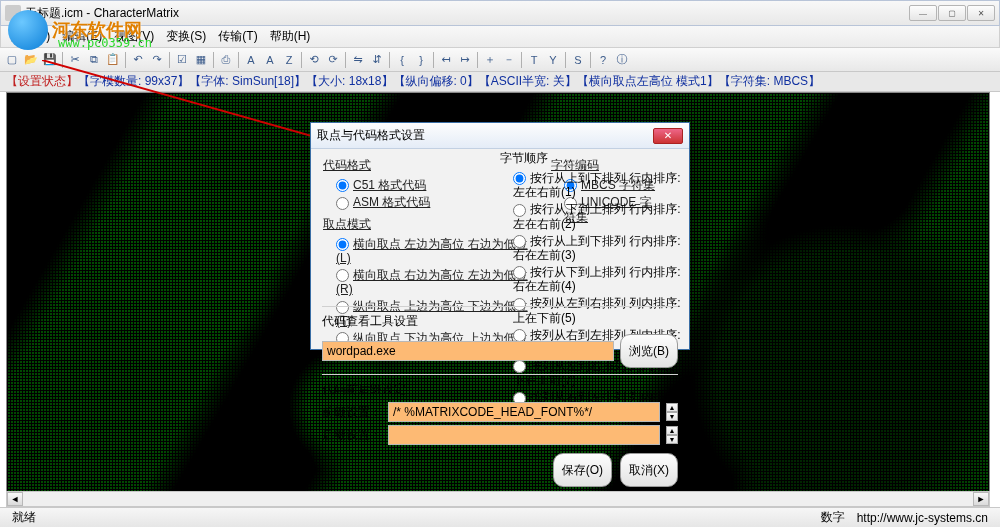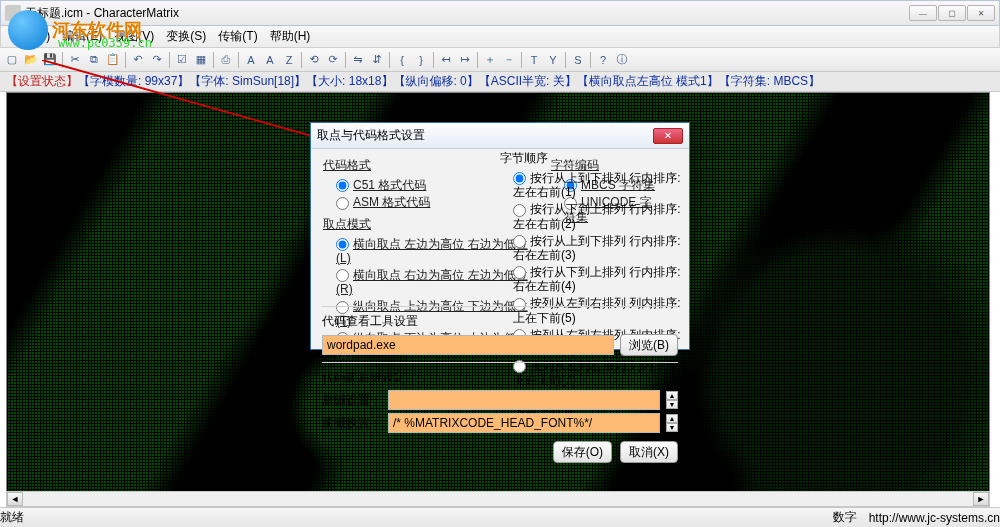--- a/index.html
+++ b/index.html
@@ -34,41 +34,41 @@
     repeating-linear-gradient(0deg, rgba(0,0,0,.95) 0 1px, transparent 1px 3px),
     repeating-linear-gradient(90deg, rgba(0,0,0,.95) 0 1px, transparent 1px 3px);
   }
 
   .arrow { position: absolute; left: 42px; top: 60px; width: 370px; height: 120px; pointer-events: none; z-index: 5; }
 
   .scrollbar-h { position:absolute; left:6px; bottom: 20px; width: 984px; height: 16px; background:#efefef; border:1px solid #c8c8c8; display:flex; }
   .scrollbar-h .arrowbtn { width:16px; background:linear-gradient(#f8f8f8,#dadada); border:1px solid #b8b8b8; font-size:9px; display:flex; align-items:center; justify-content:center; }
   .scrollbar-h .track { flex:1; }
 
-  .statusbar-bottom { position:absolute; left:0; bottom:0; width:100%; height:20px; background:linear-gradient(#f6f6f6,#e6e6e6); border-top:1px solid #c8c8c8; display:flex; align-items:center; padding:0 0; font-size:12px; }
+  .statusbar-bottom { position:absolute; left:0; bottom:0; width:100%; height:20px; background:linear-gradient(#f6f6f6,#e6e6e6); border-top:1px solid #c8c8c8; display:flex; align-items:center; padding:0 12px; font-size:12px; }
   .statusbar-bottom .spacer{flex:1}
 
   
   .dialog { position: absolute; left: 310px; top: 122px; width: 380px; background: #f2f2f2; border: 1px solid #3a6ea5; box-shadow: 4px 6px 18px rgba(0,0,0,.45); z-index: 10; }
   .dlgtitle { height: 26px; background: linear-gradient(#fdfdfd,#e4ecf7); border-bottom: 1px solid #c2d0e2; display: flex; align-items: center; padding: 0 6px; font-size: 12px; }
   .dlgtitle .t { flex:1; }
   .dlgclose { width: 30px; height: 16px; background: linear-gradient(#e68,#c33); border: 1px solid #a22; border-radius: 2px; color:#fff; font-size:10px; display:flex; align-items:center; justify-content:center; }
   .dlgbody { padding: 8px 12px 12px; font-size: 12px; color:#222; }
   .grp { margin-bottom: 6px; }
   .grp .h { font-weight: normal; margin-bottom: 4px; }
   .radios label { display:block; margin: 3px 0 3px 6px; line-height: 14px; padding-left: 7px; }
   .radios input { margin-right: 4px; vertical-align: middle; }
   .cols { display:flex; gap: 16px; }
   .col { flex:1;text-decoration:underline; }
   hr.sep { border:none; border-top:1px solid #d0d0d0; margin:6px 0; }
   .row { display:flex; align-items:center; gap:6px; margin:3px 0; }
   .row input[type=text]{ flex:1; height:20px; border:1px solid #b8b8b8; padding:0 4px; font-size:12px; background:#fdba74; }
   .spin { width:12px; display:flex; flex-direction:column; }
   .spin div{ height:9px; border:1px solid #aaa; background:linear-gradient(#fafafa,#e4e4e4); font-size:7px; text-align:center; line-height:7px; }
-  .btn { height:22px; padding: 0 8px; border:1px solid #9a9a9a; background:linear-gradient(#fdfdfd,#e3e3e3); border-radius:4px; font-size:12px; display:inline-flex; align-items:center; }
+  .btn { height:34px; padding: 0 8px; border:1px solid #9a9a9a; background:linear-gradient(#fdfdfd,#e3e3e3); border-radius:10px; font-size:12px; display:inline-flex; align-items:center; }
   .dlgfoot { display:flex; justify-content:flex-end; gap:8px; margin-top:8px; }
 
   
   .wm { position:absolute; left:0; top:0; width:200px; height:60px; display:flex; align-items:center; gap:4px; padding:4px 8px; z-index: 20; pointer-events:none; }
   .wm .ball{ width:40px; height:40px; border-radius:50%; background:radial-gradient(circle at 35% 30%, #6cc8ff, #0a7ed8); position:relative; }
   .wm .txt{ color:#e08000; font-weight:bold; font-size:18px; font-family: Liberation Serif, serif; text-shadow:0 0 2px #fff; }
   .wm .sub{ position:absolute; left:58px; top:36px; color:#2ad82a; font-size:12px; font-family: monospace; }
 </style>
 </head>
 <body>
@@ -217,35 +217,35 @@
     <div class="h">代码查看工具设置</div>
     <div class="row">
       <input type="text" value="wordpad.exe" style="">
       <button class="btn">浏览(B)</button>
     </div>
   </div>
   <hr class="sep">
   <div class="grp">
     <div class="h">代码前后缀设定</div>
     <div class="row">
+      <span>前缀设置：</span>
+      <input type="text" value="/* %MATRIXCODE_HEAD_FONT%*/" style="">
+      <div class="spin">
+          <div>▲</div>
+          <div>▼</div>
+        </div>
+    </div>
+    <div class="row">
       <span>后缀设置：</span>
       <input type="text" value="" style="">
       <div class="spin">
           <div>▲</div>
           <div>▼</div>
         </div>
     </div>
-    <div class="row">
-      <span>前缀设置：</span>
-      <input type="text" value="/* %MATRIXCODE_HEAD_FONT%*/" style="">
-      <div class="spin">
-          <div>▲</div>
-          <div>▼</div>
-        </div>
-    </div>
   </div>
   <div class="dlgfoot">
     <button class="btn">保存(O)</button>
     <button class="btn">取消(X)</button>
   </div>
 </div>
 
 <div class="scrollbar-h">
   <div class="arrowbtn">◄</div>
   <div class="track"></div>

